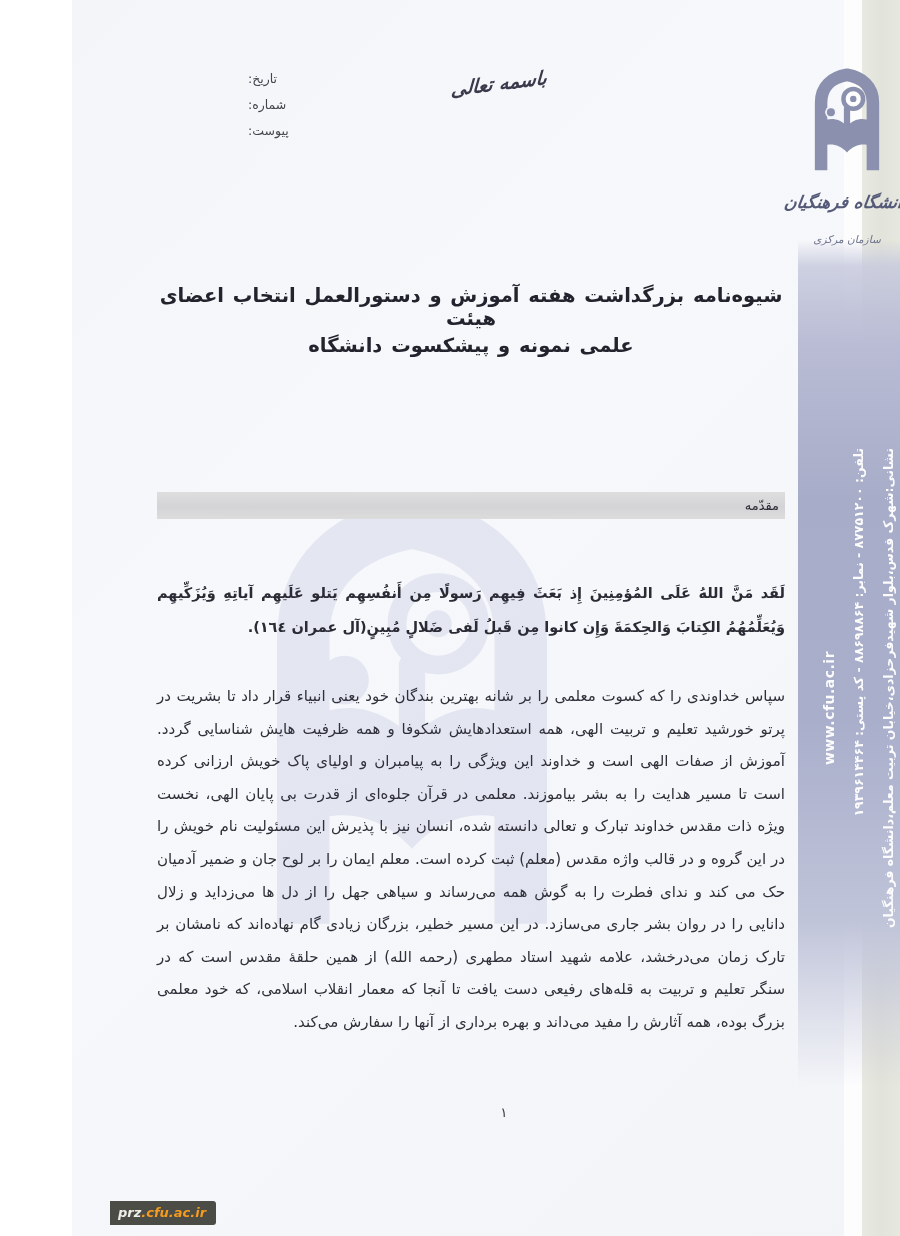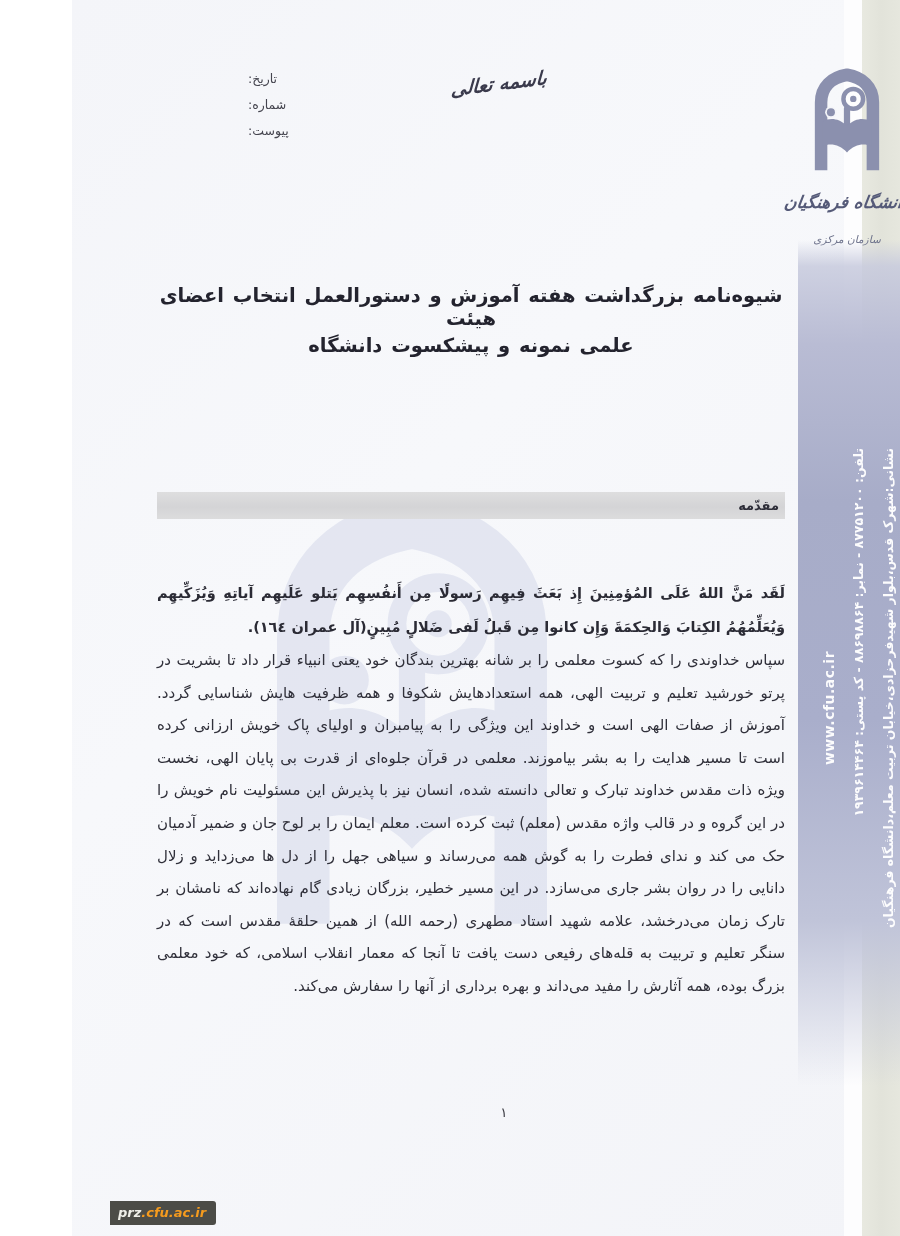--- a/index.html
+++ b/index.html
@@ -99,31 +99,31 @@
   }
 
   
   .section-bar {
     position:absolute; left:85px; top:492px; width:628px; height:27px;
     background:linear-gradient(180deg,#dededf 0%,#d4d4d6 55%,#dcdcdd 100%);
     z-index:2;
   }
   .section-heading {
     position:absolute; right:6px; top:0; height:27px; line-height:27px;
-    font-size:13px; font-weight:bold; color:#2d2d38;
+    font-size:13px; font-weight:normal; color:#2d2d38;
   }
 
   
   .textblock {
     position:absolute; left:85px; width:628px;
     direction:rtl; text-align:justify;
     color:#30303a; z-index:2;
   }
   .verse { top:576px; font-size:14.5px; font-weight:600; line-height:34px; color:#2b2b35; }
-  .para1 { top:644px; font-size:15px; line-height:32.6px; }
+  .para1 { top:680px; font-size:15px; line-height:32.6px; }
   .para2 { top:1004px; font-size:15px; line-height:32.6px; }
 
   .page-num {
     position:absolute; top:1104px; left:420px; width:24px; text-align:center;
     font-size:13.5px; color:#3e3e46; z-index:2;
   }
 
   
   .site-badge {
     position:absolute; left:5px; top:1201px; z-index:4;

